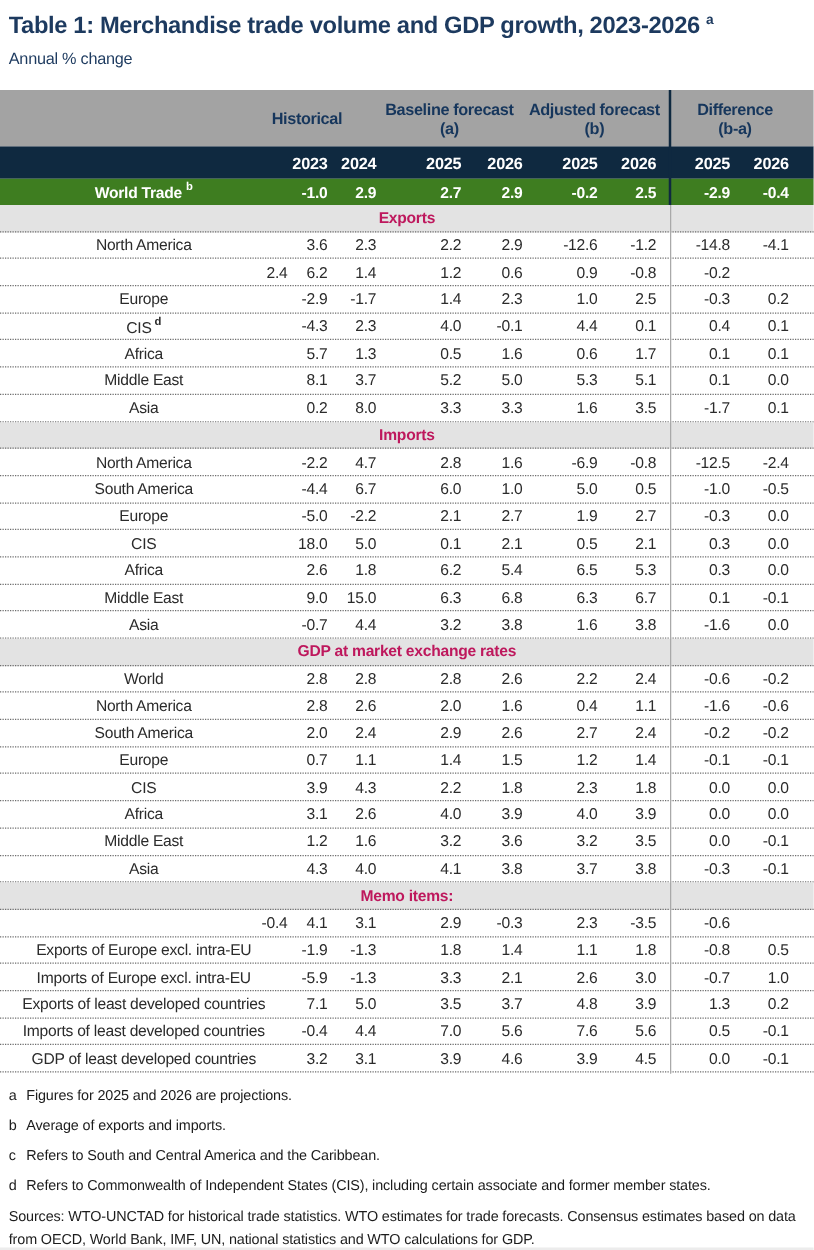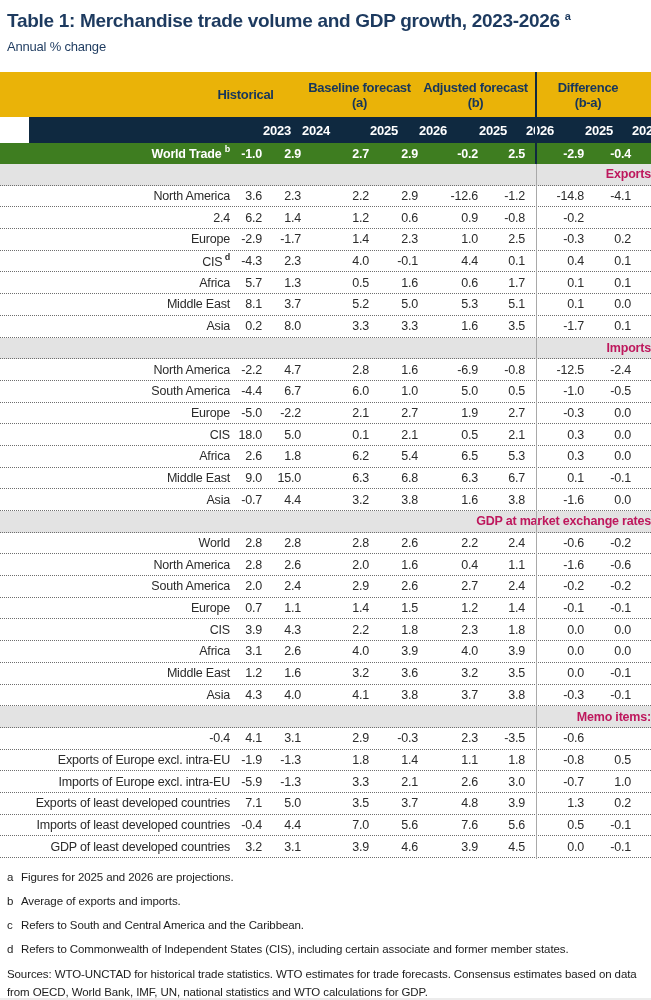--- a/index.html
+++ b/index.html
@@ -19,34 +19,34 @@
   .subtitle{margin:6px 0 0 7px;font-size:13px;color:#1d3a5f;letter-spacing:-0.2px;}
 
   
   .tbl{position:absolute;left:0;top:68px;width:651px;}
   .grid{
     display:grid;
     grid-template-columns:230px 32px 39px 68px 49px 60px 47px 59px 47px 20px;
     align-items:center;
   }
   .cell{text-align:right;font-size:12.5px;color:#2b2b2b;letter-spacing:-0.2px;white-space:nowrap;}
-  .cell.label{text-align:right;padding-left:0;}
-
-  .blue-head{position:relative;height:45px;background:#eab308;}
+  .cell.label{text-align:center;padding-left:0;}
+
+  .blue-head{position:relative;height:45px;background:#a3a3a3;}
   .ghdr{
     position:absolute;top:0;height:45px;display:flex;flex-direction:column;
     justify-content:center;text-align:center;
     font-size:13px;font-weight:bold;color:#16365c;line-height:15px;letter-spacing:-0.3px;
   }
   .g-hist{left:190px;width:111px;}
   .g-base{left:301px;width:117px;}
   .g-adj{left:416px;width:119px;}
   .g-diff{left:536px;width:104px;}
 
-  .year-row{height:26px;background:#0f2940;margin-left:29px;}
+  .year-row{height:26px;background:#0f2940;}
   .year-row .cell{color:#ffffff;font-weight:bold;font-size:13px;}
 
   .world-row{height:21px;background:#3e7d20;}
   .world-row .cell{color:#ffffff;font-weight:bold;}
   .world-row .cell.label{font-size:12.5px;}
 
   .body-row{height:21.7px;border-bottom:1px dotted #6e6e6e;box-sizing:border-box;}
   .section-row{background:#e3e3e3;}
   .section-row .cell{font-weight:bold;color:#be185d;grid-column:1 / -1;}
 

